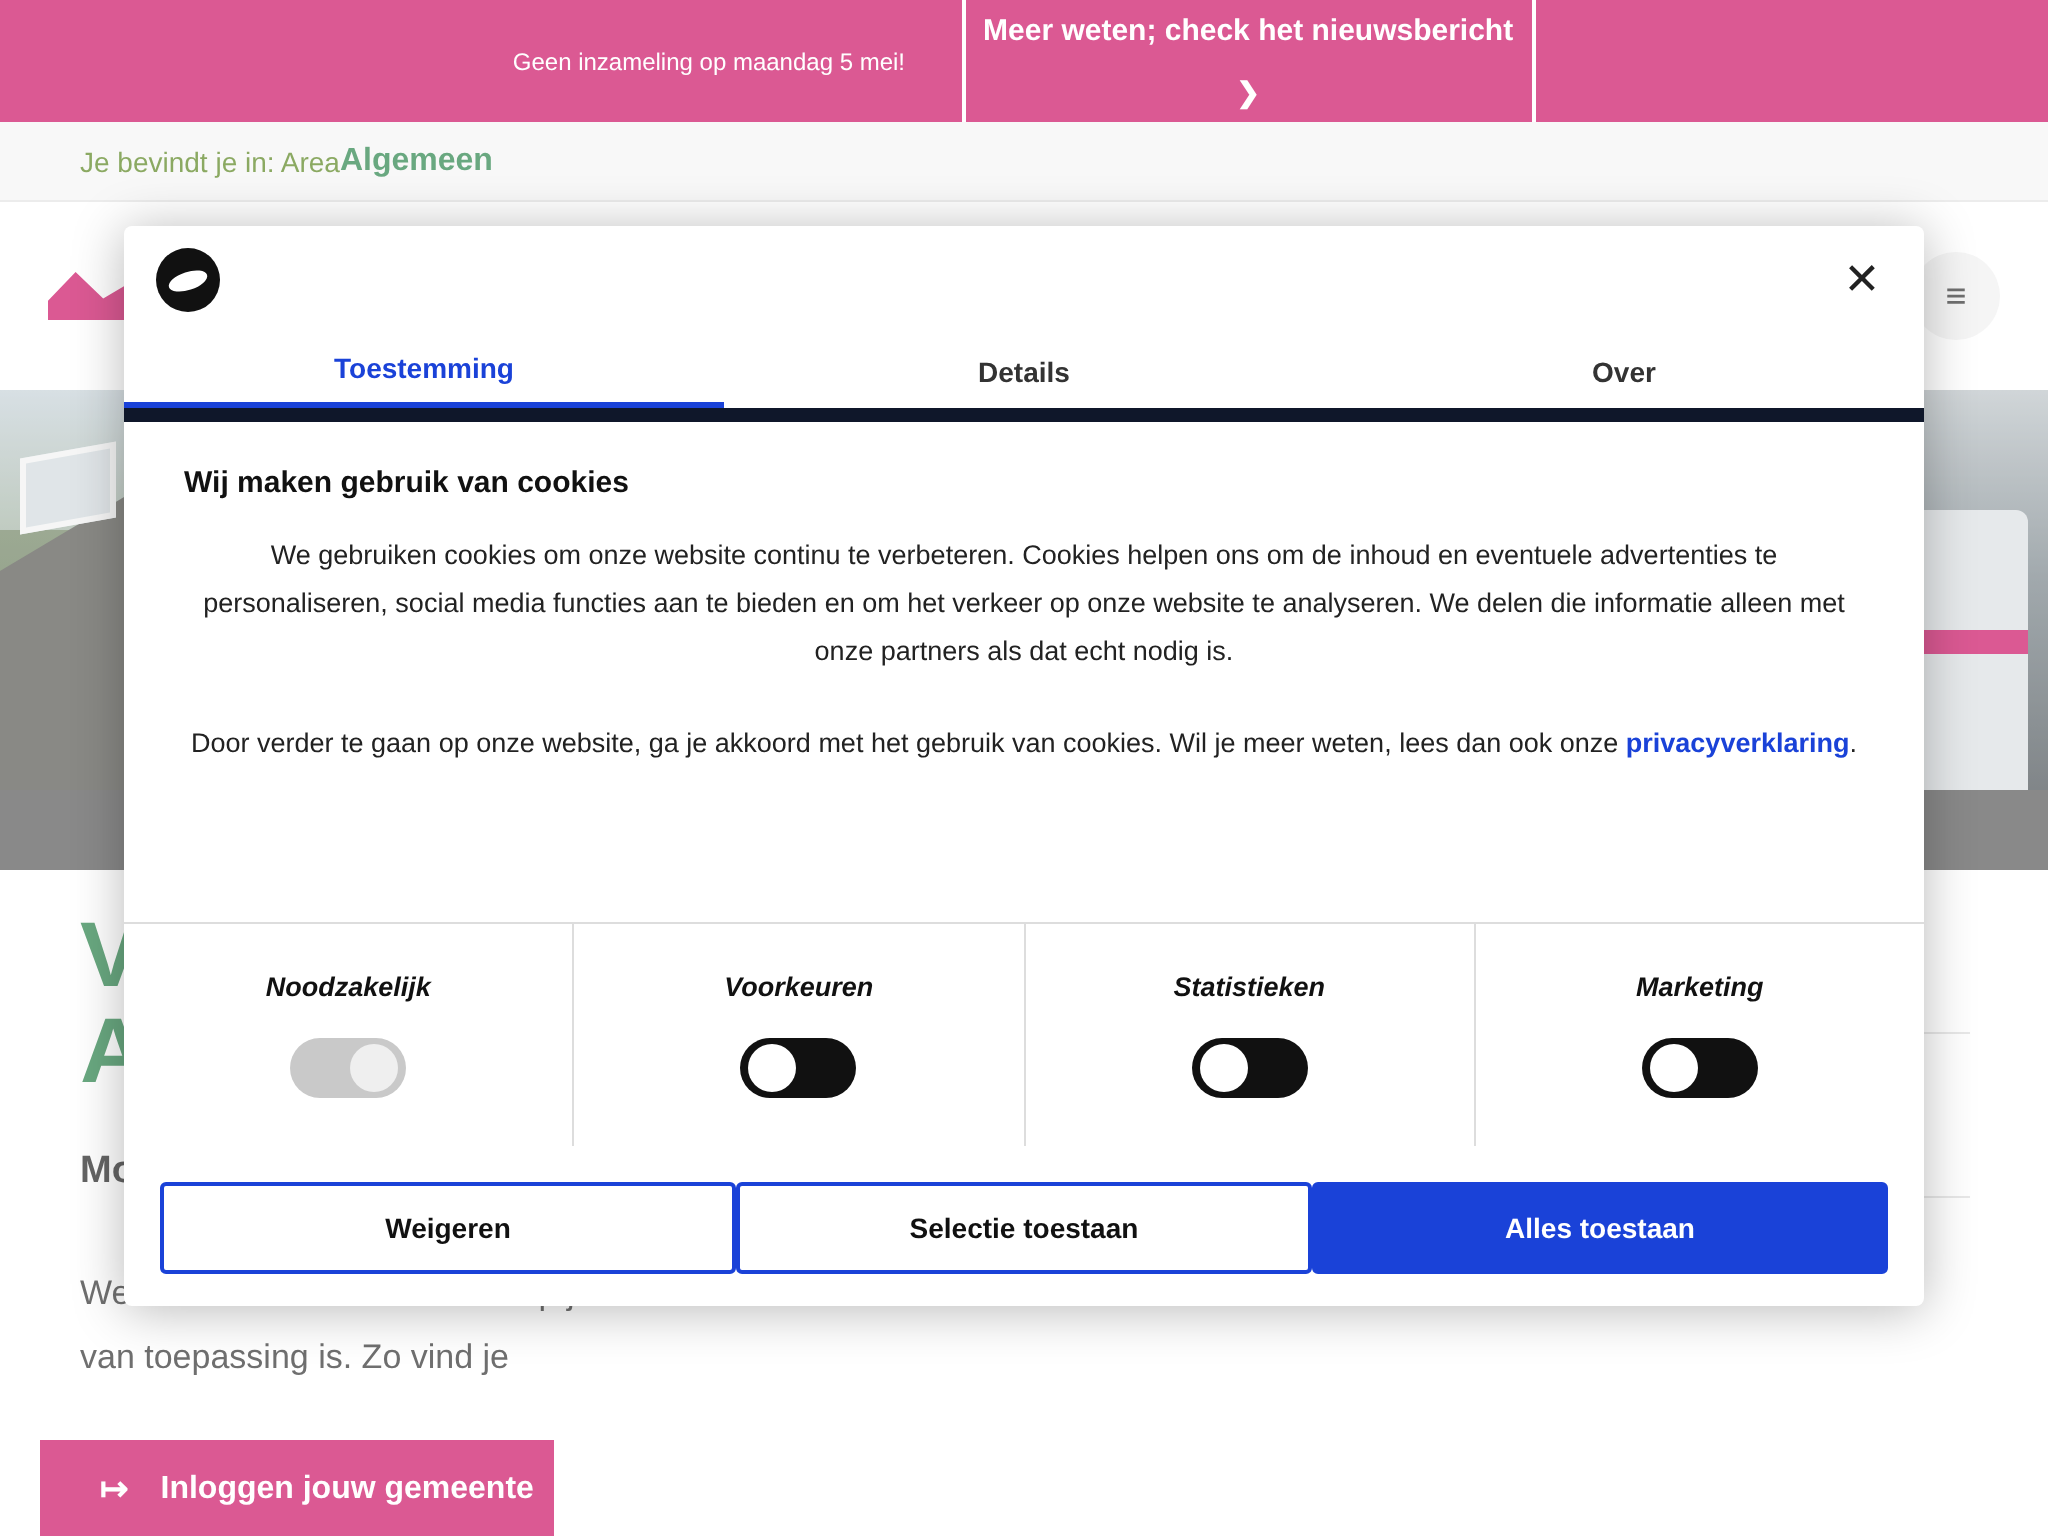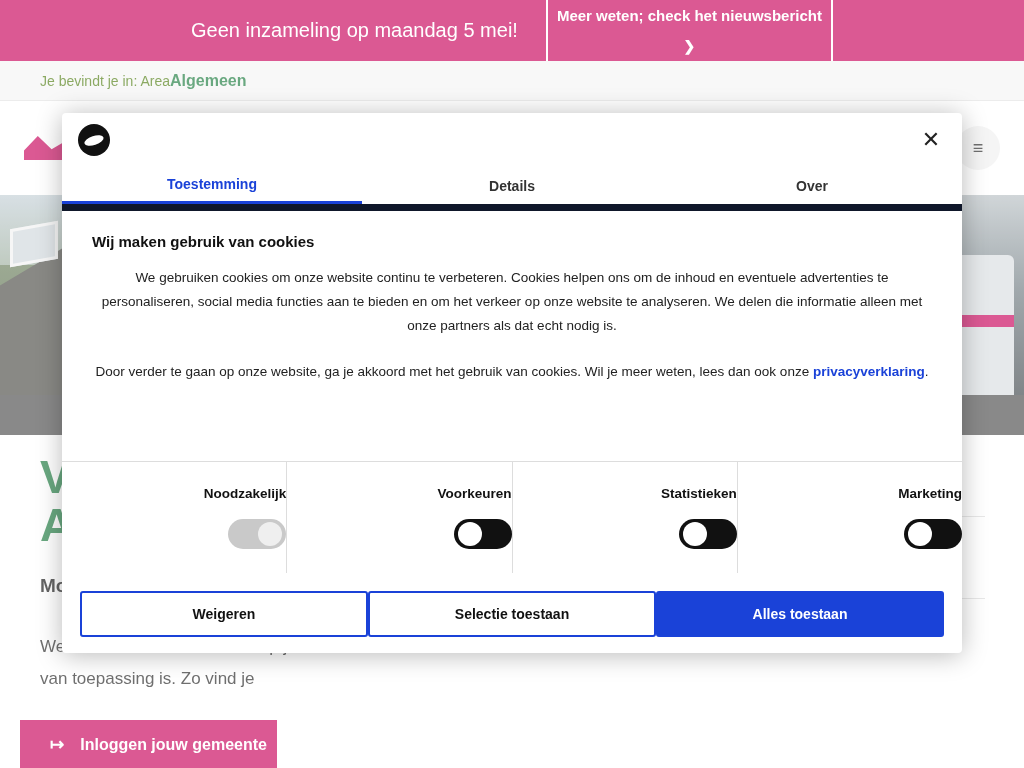--- a/index.html
+++ b/index.html
@@ -20,21 +20,21 @@
   
   .topbar {
     position: absolute; top: 0; left: 0;
     width: 1024px; height: 61px;
     background: #c8005a;
     display: flex; align-items: center; justify-content: center;
     gap: 28px;
   }
   .topbar-text {
     color: #ffffff;
-    font-size: 20px;
+    font-size: 12px;
     font-weight: 400;
   }
   .topbar-btn {
     display: flex; align-items: center; gap: 14px;
     border: 2px solid #ffffff;
     border-radius: 3px;
     padding: 11px 9px;
     color: #ffffff;
     font-size: 15px;
     font-weight: bold;
@@ -240,23 +240,24 @@
   .modal-p a { color: #1a42d8; font-weight: bold; text-decoration: none; }
 
   .cats {
     position: absolute; left: 0; top: 348px;
     width: 900px; height: 112px;
     display: flex;
     border-top: 1px solid #dddddd;
   }
   .cat {
     flex: 1;
-    display: flex; flex-direction: column; align-items: flex-end;
+    display: flex; flex-direction: column; align-items: center;
     justify-content: center; gap: 18px;
     border-right: 1px solid #dddddd;
+    font-style: italic;
   }
   .cat:last-child { border-right: none; }
   .cat-label { font-size: 13.5px; font-weight: bold; color: #111; }
   .switch {
     width: 58px; height: 30px; border-radius: 15px;
     background: #111; position: relative; cursor: pointer;
   }
   .switch .knob {
     position: absolute; top: 3px; left: 4px;
     width: 24px; height: 24px; border-radius: 50%;

